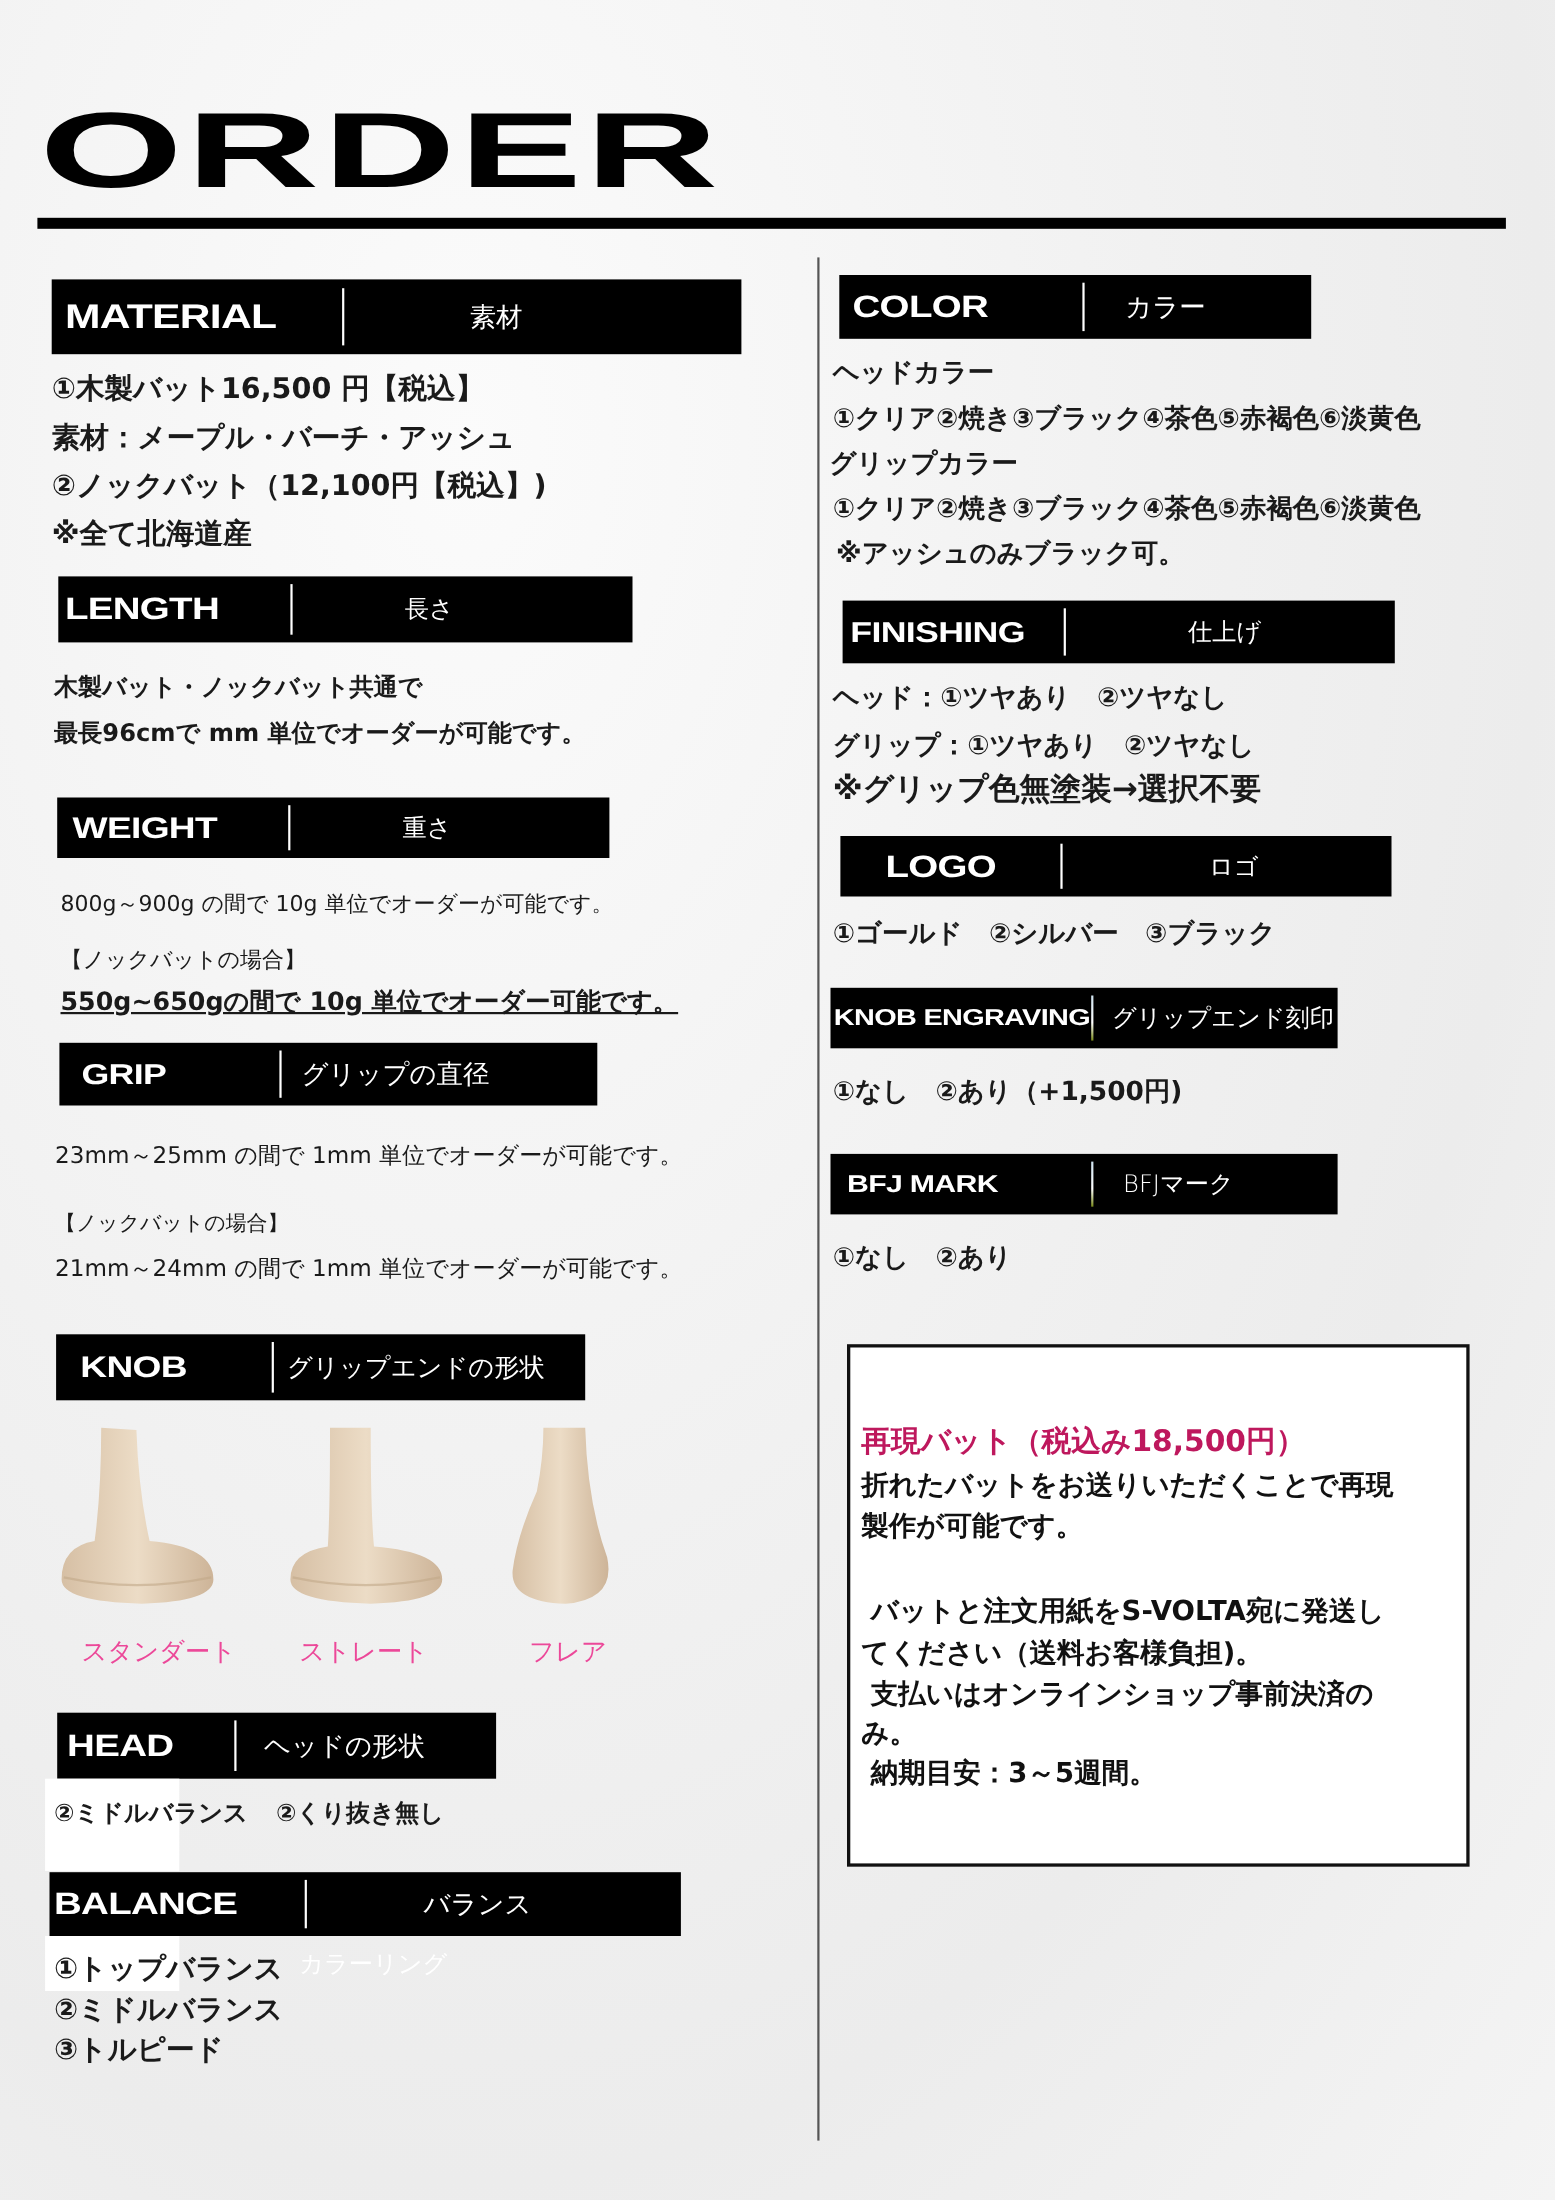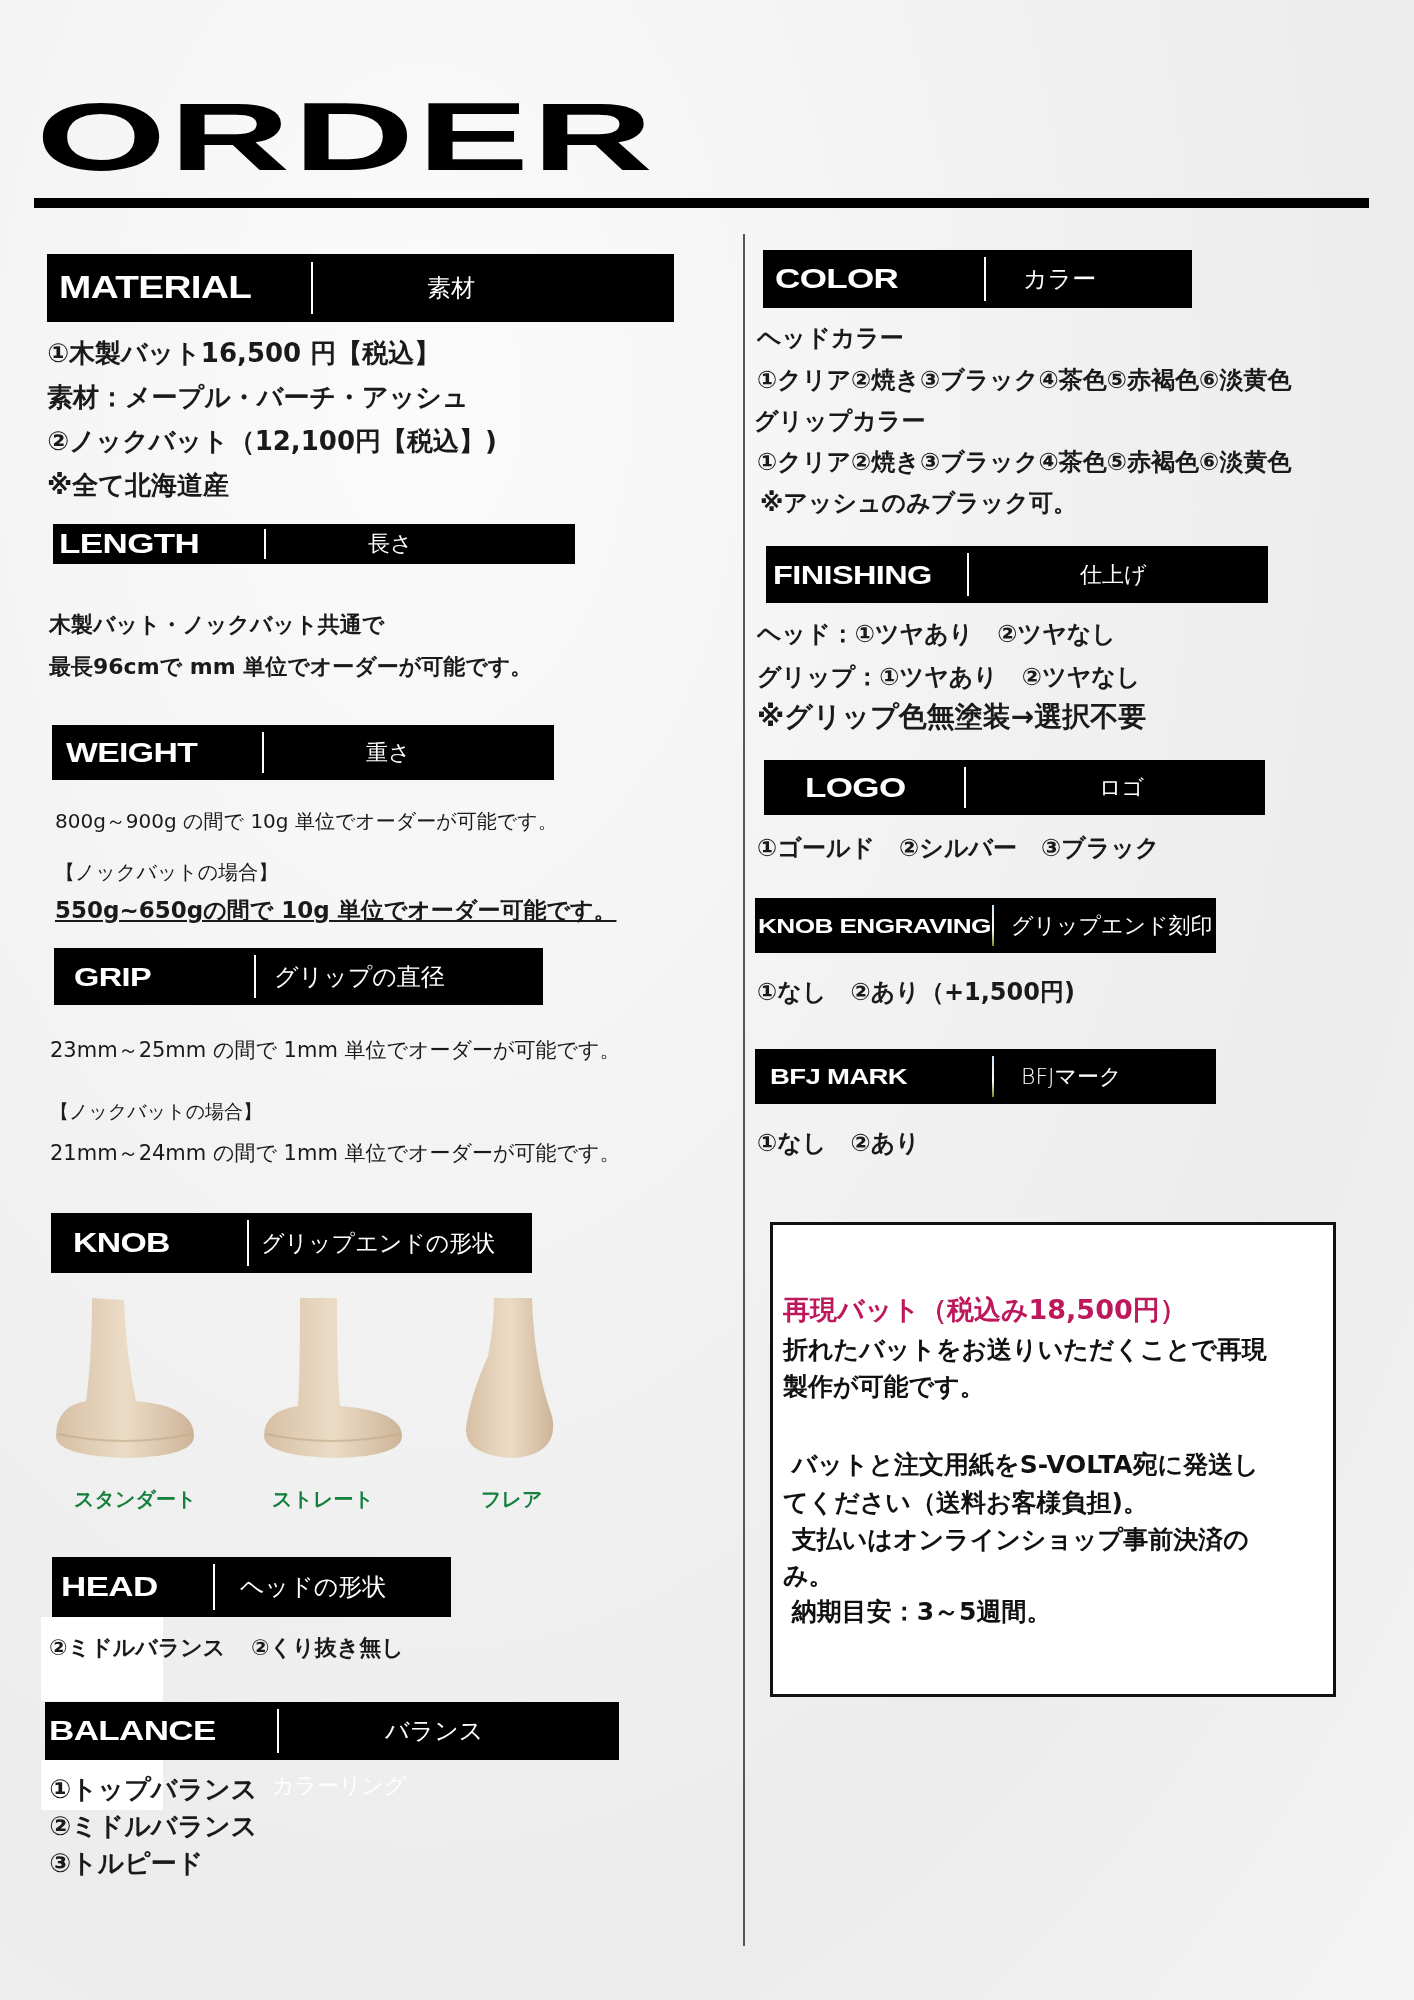--- a/index.html
+++ b/index.html
@@ -26,21 +26,21 @@
   }
   .bar .sep { position: absolute; top: 12%; width: 2px; height: 76%; background: #fff; }
   .bar .jp {
     position: absolute; top: 50%; transform: translateY(-50%);
     font-family: "DejaVu Sans", sans-serif; font-weight: 300; color: #fff; white-space: nowrap;
   }
   .txt { font-weight: bold; white-space: nowrap; color: #1a1a1a; }
   .red { color: #e3262b; }
 
   .knob-img { position: absolute; }
-  .knob-label { font-weight: bold; font-size: 20px; white-space: nowrap; color: #15803d; }
+  .knob-label { font-weight: normal; font-size: 23px; white-space: nowrap; color: #ec4899; }
 
   .info-box { left: 770px; top: 1222px; width: 566px; height: 475px; border: 3px solid #111; background: #fff; box-sizing: border-box; }
   .info-box .line { position: absolute; left: 10px; font-weight: bold; font-size: 25px; white-space: nowrap; color: #111; }
 </style>
 </head>
 <body>
 
 <div class="abs title">ORDER</div>
 <div class="abs title-rule"></div>
 <div class="abs col-divider"></div>
@@ -48,21 +48,21 @@
 <div class="abs bar" style="left:47px;top:254px;width:627px;height:68px;">
   <span class="en" style="left:12px;font-size:31px;">MATERIAL</span>
   <span class="sep" style="left:264px;"></span>
   <span class="jp" style="left:380px;font-size:24px;">素材</span>
 </div>
 <div class="abs txt" style="left:47px;top:336px;font-size:26px;">①木製バット16,500 円【税込】</div>
 <div class="abs txt" style="left:47px;top:380px;font-size:26px;">素材：メープル・バーチ・アッシュ</div>
 <div class="abs txt" style="left:47px;top:424px;font-size:26px;">②ノックバット（12,100円【税込】)</div>
 <div class="abs txt" style="left:47px;top:468px;font-size:26px;">※全て北海道産</div>
 
-<div class="abs bar" style="left:53px;top:524px;width:522px;height:40px;">
+<div class="abs bar" style="left:53px;top:524px;width:522px;height:60px;">
   <span class="en" style="left:6px;font-size:28px;">LENGTH</span>
   <span class="sep" style="left:211px;"></span>
   <span class="jp" style="left:315px;font-size:22px;">長さ</span>
 </div>
 <div class="abs txt" style="left:49px;top:610px;font-size:22px;">木製バット・ノックバット共通で</div>
 <div class="abs txt" style="left:49px;top:652px;font-size:22px;">最長96cmで mm 単位でオーダーが可能です。</div>
 
 <div class="abs bar" style="left:52px;top:725px;width:502px;height:55px;">
   <span class="en" style="left:14px;font-size:27px;">WEIGHT</span>
   <span class="sep" style="left:210px;"></span>

